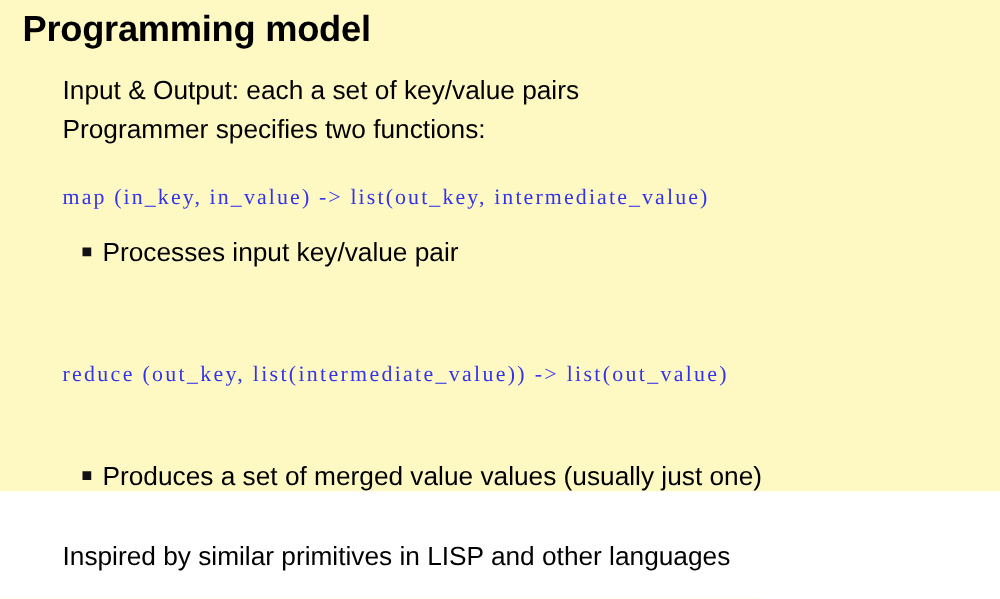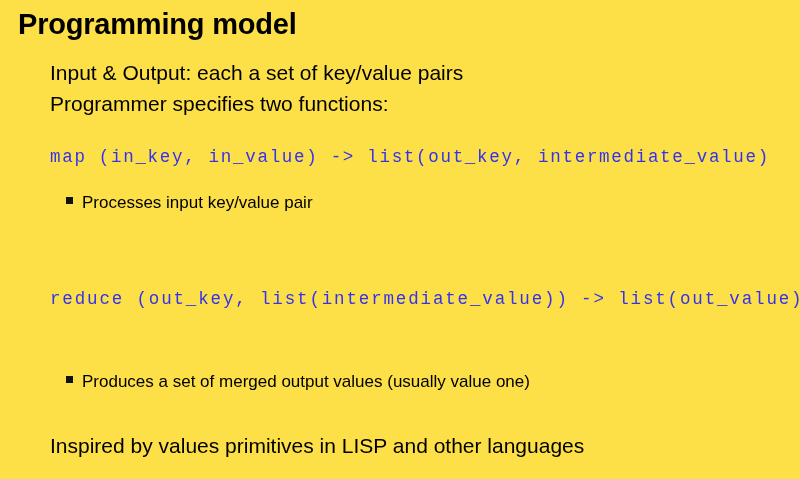--- a/index.html
+++ b/index.html
@@ -10,22 +10,22 @@
     width: 800px;
     height: 479px;
     background: #ffffff;
     font-family: "Liberation Sans", sans-serif;
     color: #000000;
     overflow: hidden;
   }
   #slide {
     position: relative;
     width: 800px;
-    height: 479px;
-    background: #fde047;
+    height: 393px;
+    background: #fef9c3;
   }
   .slide-title {
     position: absolute;
     left: 18px;
     top: 7px;
     font-size: 29px;
     font-weight: bold;
     line-height: 34px;
     letter-spacing: -0.2px;
     color: #000000;
@@ -35,21 +35,21 @@
     position: absolute;
     left: 50px;
     font-size: 21px;
     line-height: 26px;
     color: #000000;
     white-space: nowrap;
   }
   .code-line {
     position: absolute;
     left: 50px;
-    font-family: Liberation Mono, monospace;
+    font-family: Liberation Serif, serif;
     font-size: 17.5px;
     line-height: 24px;
     color: #3333ee;
     white-space: pre;
     letter-spacing: 1.7px;
   }
   .code-line.wide {
     letter-spacing: 1.85px;
   }
   .bullet-row {
@@ -63,21 +63,21 @@
     display: inline-block;
     width: 7px;
     height: 7px;
     background: #111111;
     margin-right: 9px;
     position: relative;
     top: -4px;
     flex: 0 0 auto;
   }
   .bullet-text {
-    font-size: 17px;
+    font-size: 21px;
     line-height: 26px;
     color: #000000;
     white-space: nowrap;
   }
 </style>
 </head>
 <body>
 
 <div id="slide">
 
@@ -93,18 +93,18 @@
     <span class="bullet-marker"></span>
     <span class="bullet-text">Processes input key/value pair</span>
   </div>
 
 
   <div class="code-line wide" style="top:287px">reduce (out_key, list(intermediate_value)) -&gt; list(out_value)</div>
 
 
   <div class="bullet-row" style="top:369px">
     <span class="bullet-marker"></span>
-    <span class="bullet-text">Produces a set of merged output values (usually value one)</span>
+    <span class="bullet-text">Produces a set of merged value values (usually just one)</span>
   </div>
 
-  <div class="body-line" style="top:433px">Inspired by values primitives in LISP and other languages</div>
+  <div class="body-line" style="top:433px">Inspired by similar primitives in LISP and other languages</div>
 
 </div>
 
 </body></html>

